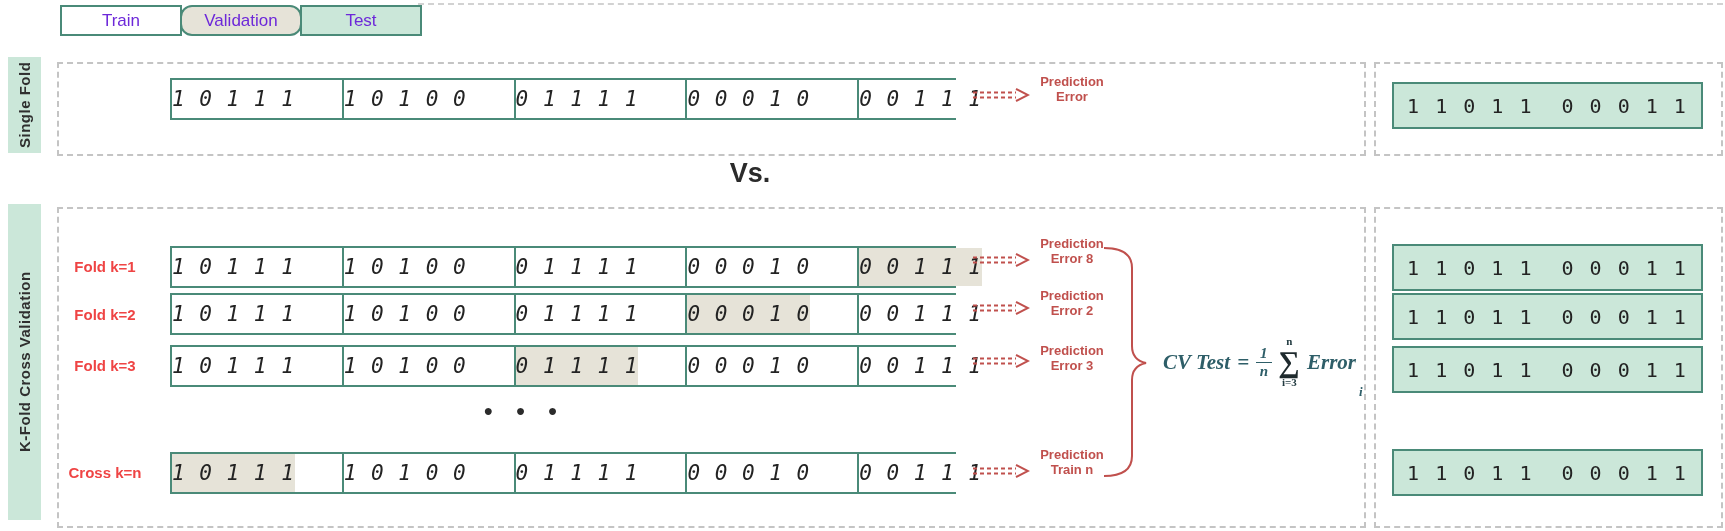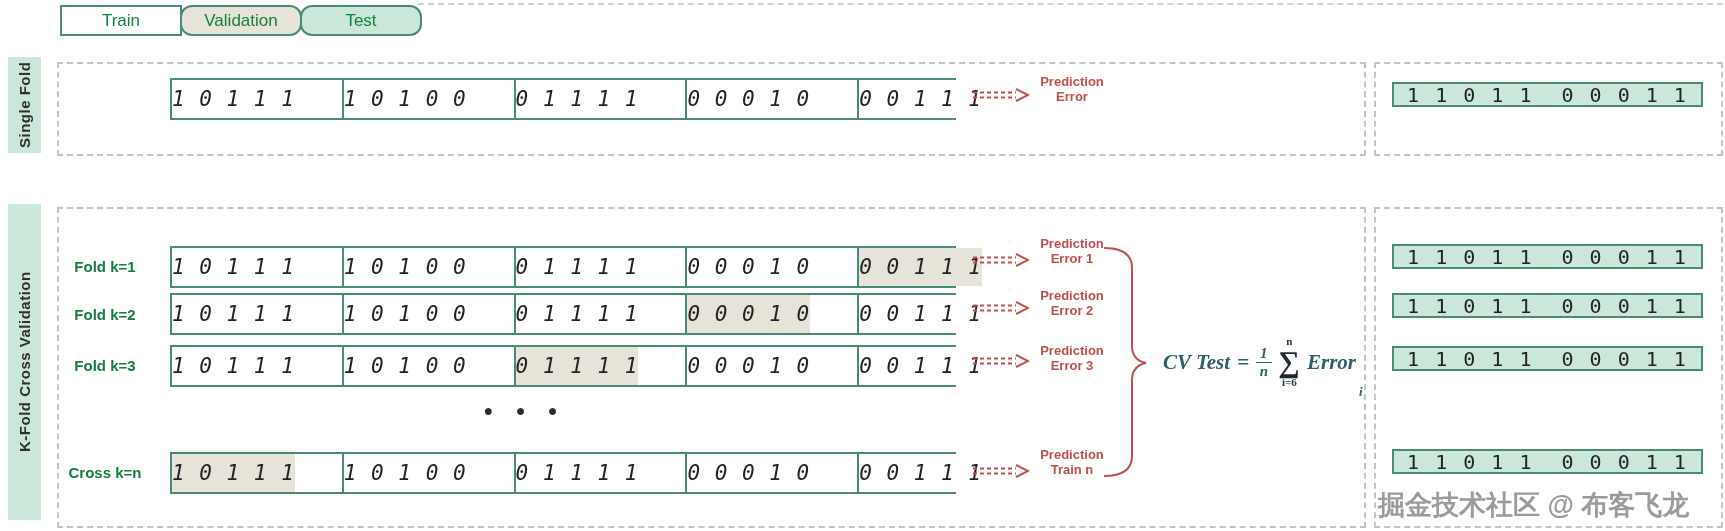--- a/index.html
+++ b/index.html
@@ -6,44 +6,44 @@
     --teal:#4a8a78; --green:#cbe7d9; --beige:#e6e3d8; --red:#c0504d;
     --formula:#2e5e68; --brace:#87a8a3; --dash:#c4c4c4; --ink:#262626;
   }
   html,body{margin:0;padding:0;background:#fff;}
   .canvas{position:relative;width:1725px;height:531px;background:#ffffff;overflow:hidden;
           font-family:"Liberation Sans",sans-serif;color:var(--ink);}
   .topline{position:absolute;left:418px;top:3px;width:1305px;height:0;border-top:2px dashed #d2d2d2;}
   
   .legend{position:absolute;left:60px;top:5px;display:flex;}
   .legend-item{width:118px;height:27px;border:2px solid var(--teal);display:flex;align-items:center;justify-content:center;
-               font-size:17px;color:#15803d;background:#fff;margin-left:-2px;}
+               font-size:17px;color:#6d28d9;background:#fff;margin-left:-2px;}
   .legend-item:first-child{margin-left:0;}
   .legend-item.validation{background:var(--beige);border-radius:12px;}
-  .legend-item.test{background:var(--green);border-radius:12px;}
+  .legend-item.test{background:var(--green);}
   
   .side-label{position:absolute;left:8px;width:33px;background:var(--green);display:flex;align-items:center;justify-content:center;
               writing-mode:vertical-rl;transform:rotate(180deg);font-size:15px;font-weight:600;color:#2f2f2f;letter-spacing:.5px;}
   .side-label.sf{top:57px;height:96px;}
   .side-label.kf{top:204px;height:316px;}
   
   .dashed{position:absolute;border:2px dashed var(--dash);}
   .main-sf{left:57px;top:62px;width:1305px;height:90px;}
   .test-sf{left:1374px;top:62px;width:345px;height:90px;}
   .main-kf{left:57px;top:207px;width:1305px;height:317px;}
   .test-kf{left:1374px;top:207px;width:345px;height:317px;}
   
   .digit-row{position:absolute;left:170px;width:786px;height:42px;border:2px solid var(--teal);display:flex;background:#fff;box-sizing:border-box;}
   .cell{flex:1;display:flex;align-items:center;justify-content:center;font-family:"DejaVu Sans Mono",monospace;
         font-size:21px;font-weight:500;color:#232323;white-space:pre;letter-spacing:1px;background:#fff;font-style:italic;}
   .cell + .cell{border-left:2px solid var(--teal);margin-left:47px;}
   .cell.validation{background:var(--beige);}
   .row-sf{top:78px;} .row-k1{top:246px;} .row-k2{top:293px;} .row-k3{top:345px;} .row-kn{top:452px;}
   
-  .fold-label{position:absolute;left:62px;width:86px;text-align:center;font-size:15px;font-weight:600;color:#15803d;}
+  .fold-label{position:absolute;left:62px;width:86px;text-align:center;font-size:15px;font-weight:600;color:#ef4444;}
   .fl-1{top:258px;} .fl-2{top:306px;} .fl-3{top:357px;} .fl-n{top:464px;}
   
   .vs{position:absolute;left:650px;top:158px;width:200px;text-align:center;font-size:27px;font-weight:600;color:#2b2b2b;}
   .dots{position:absolute;left:425px;top:402px;width:200px;text-align:center;font-size:16px;letter-spacing:9px;color:#2b2b2b;}
   
   .arrow{position:absolute;left:972px;}
   .a-sf{top:88px;} .a-1{top:253px;} .a-2{top:301px;} .a-3{top:354px;} .a-n{top:464px;}
   .pe{position:absolute;left:1026px;width:92px;text-align:center;font-size:13px;font-weight:bold;color:var(--red);line-height:15px;}
   .pe span{display:block;}
   .pe-sf{top:74px;} .pe-1{top:236px;} .pe-2{top:288px;} .pe-3{top:343px;} .pe-n{top:447px;}
@@ -51,21 +51,21 @@
   .brace{position:absolute;left:1098px;top:246px;}
   .formula{position:absolute;left:1163px;top:330px;height:64px;display:flex;align-items:center;gap:7px;
            font-family:"Liberation Serif",serif;font-style:italic;color:var(--formula);font-size:21px;font-weight:600;}
   .frac{display:flex;flex-direction:column;align-items:center;font-size:15px;line-height:15px;}
   .frac .fn{border-bottom:1.5px solid var(--formula);padding:0 4px 1px;}
   .frac .fd{padding-top:1px;}
   .sigma-block{display:flex;flex-direction:column;align-items:center;line-height:11px;font-size:11px;color:#223b41;font-style:normal;}
   .sigma-block .s-sym{font-size:30px;line-height:30px;color:#1e2a2d;font-weight:700;}
   .f-sub{font-size:13px;align-self:flex-end;margin-left:-4px;margin-bottom:-6px;}
   
-  .test-box{position:absolute;left:1392px;width:311px;height:25px;border:2px solid var(--teal);background:var(--green);
+  .test-box{position:absolute;left:1392px;width:311px;height:47px;border:2px solid var(--teal);background:var(--green);
             display:flex;align-items:center;justify-content:center;font-family:"DejaVu Sans Mono",monospace;
             font-size:20px;font-weight:500;color:#232323;white-space:pre;letter-spacing:2px;box-sizing:border-box;}
   .t-sf{top:82px;} .t-1{top:244px;} .t-2{top:293px;} .t-3{top:346px;} .t-n{top:449px;}
   
   .watermark{position:absolute;left:1378px;top:487px;font-size:27px;font-weight:bold;color:#9b9b9b;z-index:5;white-space:nowrap;
              text-shadow:-1px -1px 0 #fff,1px -1px 0 #fff,-1px 1px 0 #fff,1px 1px 0 #fff;}
   svg line,svg path{stroke:var(--red);}
 </style>
 </head>
 <body>
@@ -96,20 +96,21 @@
     <line x1="1" y1="4.5" x2="44" y2="4.5" stroke-width="1.8" stroke-dasharray="4 3"></line>
     <line x1="1" y1="9.5" x2="44" y2="9.5" stroke-width="1.8" stroke-dasharray="4 3"></line>
     <path d="M44 1 L56 7 L44 13" fill="none" stroke-width="2"></path>
   </svg>
   <div class="pe pe-sf">
     <span>Prediction</span>
     <span>Error</span>
   </div>
   <div class="test-box t-sf">1 1 0 1 1  0 0 0 1 1</div>
 
+  <div class="vs">Vs.</div>
 
   <div class="side-label kf">K-Fold Cross Validation</div>
   <div class="dashed main-kf"></div>
   <div class="dashed test-kf"></div>
 
   <div class="fold-label fl-1">Fold k=1</div>
   <div class="fold-label fl-2">Fold k=2</div>
   <div class="fold-label fl-3">Fold k=3</div>
   <div class="fold-label fl-n">Cross k=n</div>
 
@@ -159,21 +160,21 @@
     <path d="M44 1 L56 7 L44 13" fill="none" stroke-width="2"></path>
   </svg>
   <svg class="arrow a-n" width="58" height="14" viewBox="0 0 58 14">
     <line x1="1" y1="4.5" x2="44" y2="4.5" stroke-width="1.8" stroke-dasharray="4 3"></line>
     <line x1="1" y1="9.5" x2="44" y2="9.5" stroke-width="1.8" stroke-dasharray="4 3"></line>
     <path d="M44 1 L56 7 L44 13" fill="none" stroke-width="2"></path>
   </svg>
 
   <div class="pe pe-1">
     <span>Prediction</span>
-    <span>Error 1</span>
+    <span>Error 8</span>
   </div>
   <div class="pe pe-2">
     <span>Prediction</span>
     <span>Error 2</span>
   </div>
   <div class="pe pe-3">
     <span>Prediction</span>
     <span>Error 3</span>
   </div>
   <div class="pe pe-n">
@@ -188,25 +189,24 @@
   <div class="formula">
     <span>CV Test</span>
     <span>=</span>
     <span class="frac">
       <span class="fn">1</span>
       <span class="fd">n</span>
     </span>
     <span class="sigma-block">
       <span class="s-top">n</span>
       <span class="s-sym">∑</span>
-      <span class="s-bot">i=6</span>
+      <span class="s-bot">i=3</span>
     </span>
     <span>Error</span>
     <span class="f-sub">i</span>
   </div>
 
   <div class="test-box t-1">1 1 0 1 1  0 0 0 1 1</div>
   <div class="test-box t-2">1 1 0 1 1  0 0 0 1 1</div>
   <div class="test-box t-3">1 1 0 1 1  0 0 0 1 1</div>
   <div class="test-box t-n">1 1 0 1 1  0 0 0 1 1</div>
 
-  <div class="watermark">掘金技术社区 @ 布客飞龙</div>
 </div>
 
 </body></html>

